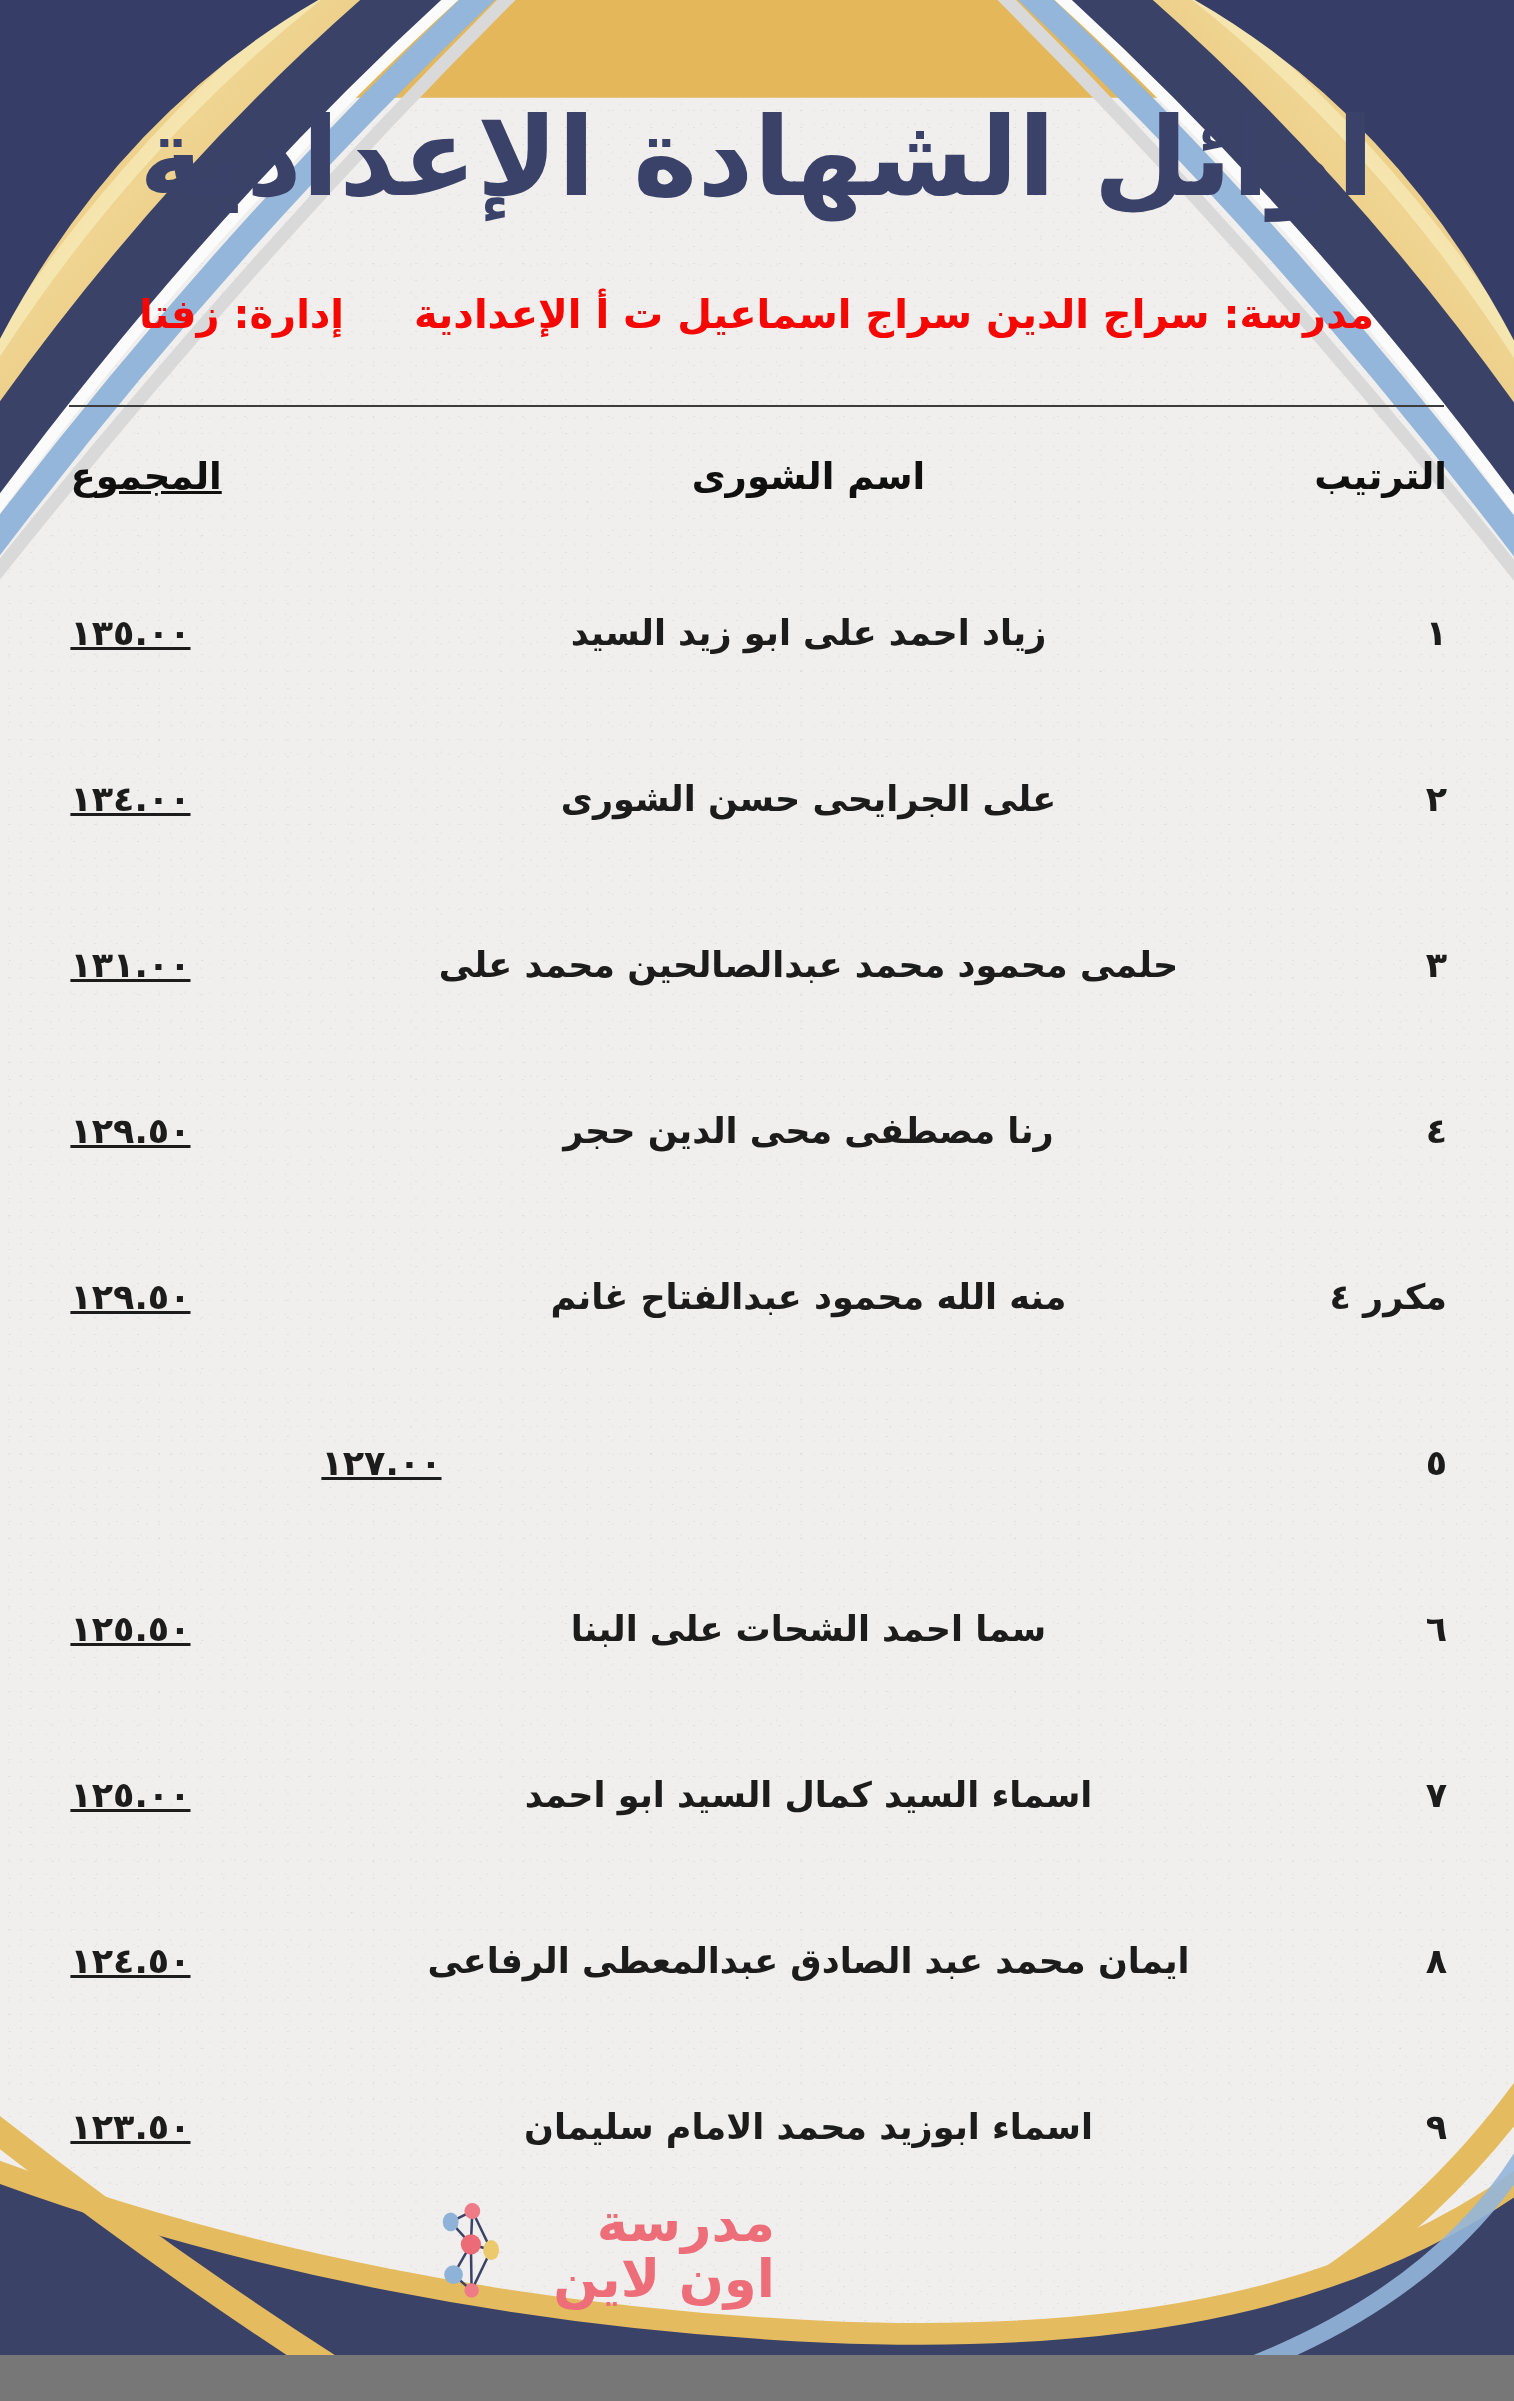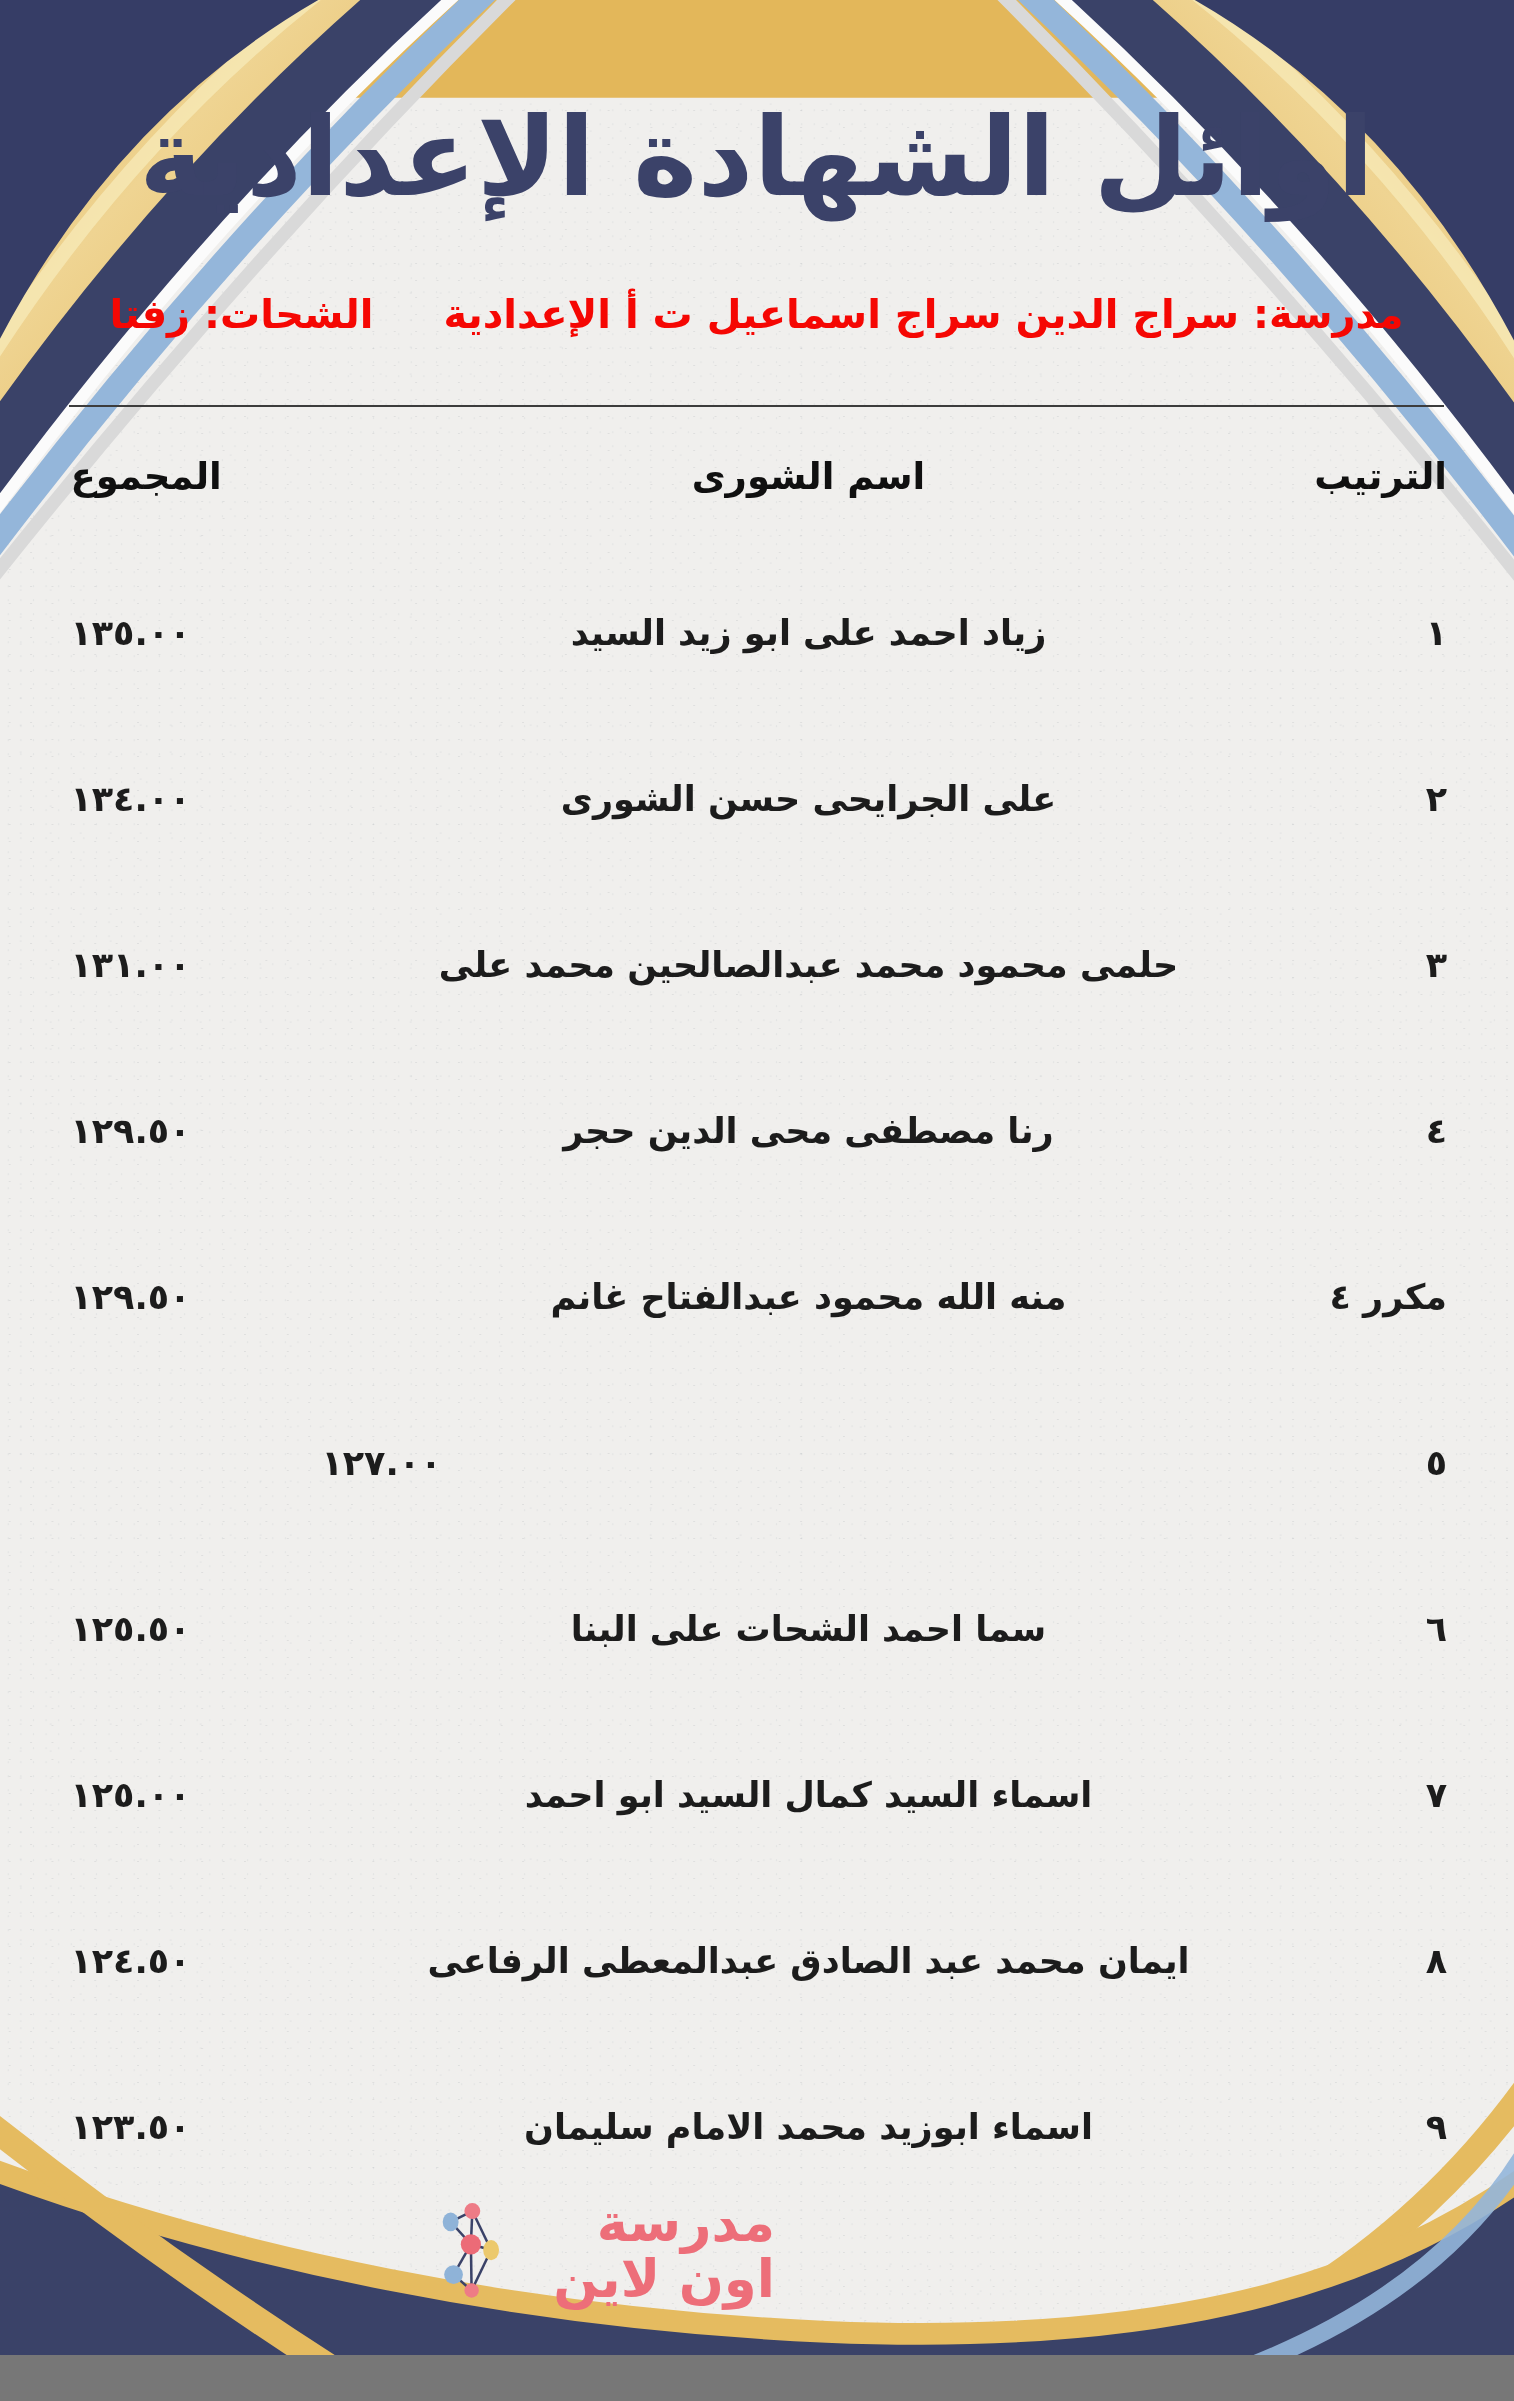--- a/index.html
+++ b/index.html
@@ -42,21 +42,21 @@
     position:absolute;left:67px;right:67px;
     display:grid;
     grid-template-columns:236px 1fr 251px;
     align-items:center;
   }
   .thead{top:443px;height:67px;font-size:37px;font-weight:bold;color:#101010;}
   .rows{position:absolute;top:550px;left:0;right:0;}
   .trow{position:relative;left:0;right:0;margin:0 67px;height:166px;font-size:35px;font-weight:bold;color:#1c1c1c;}
   .cell-rank{text-align:right;}
   .cell-name{text-align:center;padding-left:89px;}
-  .cell-total{text-align:left;padding-left:4.4px;}
+  .cell-total{text-align:left;padding-left:4.4px;text-decoration:underline;}
   .thead .cell-total{text-align:left;}
 
   .logo{
     position:absolute;top:2181px;left:443px;width:333px;height:140px;
     display:flex;flex-direction:row-reverse;align-items:center;gap:10.3px;
     z-index:3;
   }
   .logo-text{flex:1;display:flex;flex-direction:column;align-items:center;gap:9px;}
   .logo-ar{font-size:53px;font-weight:bold;color:#ed6e79;line-height:1.05;}
   .logo-en{font-size:35px;font-weight:bold;color:#84aad2;letter-spacing:0.7px;direction:ltr;font-family:"Liberation Sans", sans-serif;}
@@ -105,21 +105,21 @@
       <path d="M 1700,3262 Q 1960,3155 2072,2958" stroke="#94b6da" stroke-width="24" fill="none" opacity="0.9"></path>
     </g>
   </svg>
 
   <div class="content">
 
     <div class="title">اوائل الشهادة الإعدادية</div>
 
     <div class="subtitle">
       <span>مدرسة: سراج الدين سراج اسماعيل ت أ الإعدادية</span>
-      <span>الشحات: زفتا</span>
+      <span>إدارة: زفتا</span>
     </div>
 
     <div class="divider"></div>
 
     <div class="thead">
       <span class="cell-rank">الترتيب</span>
       <span class="cell-name">اسم الشورى</span>
       <span class="cell-total">المجموع</span>
     </div>
 

